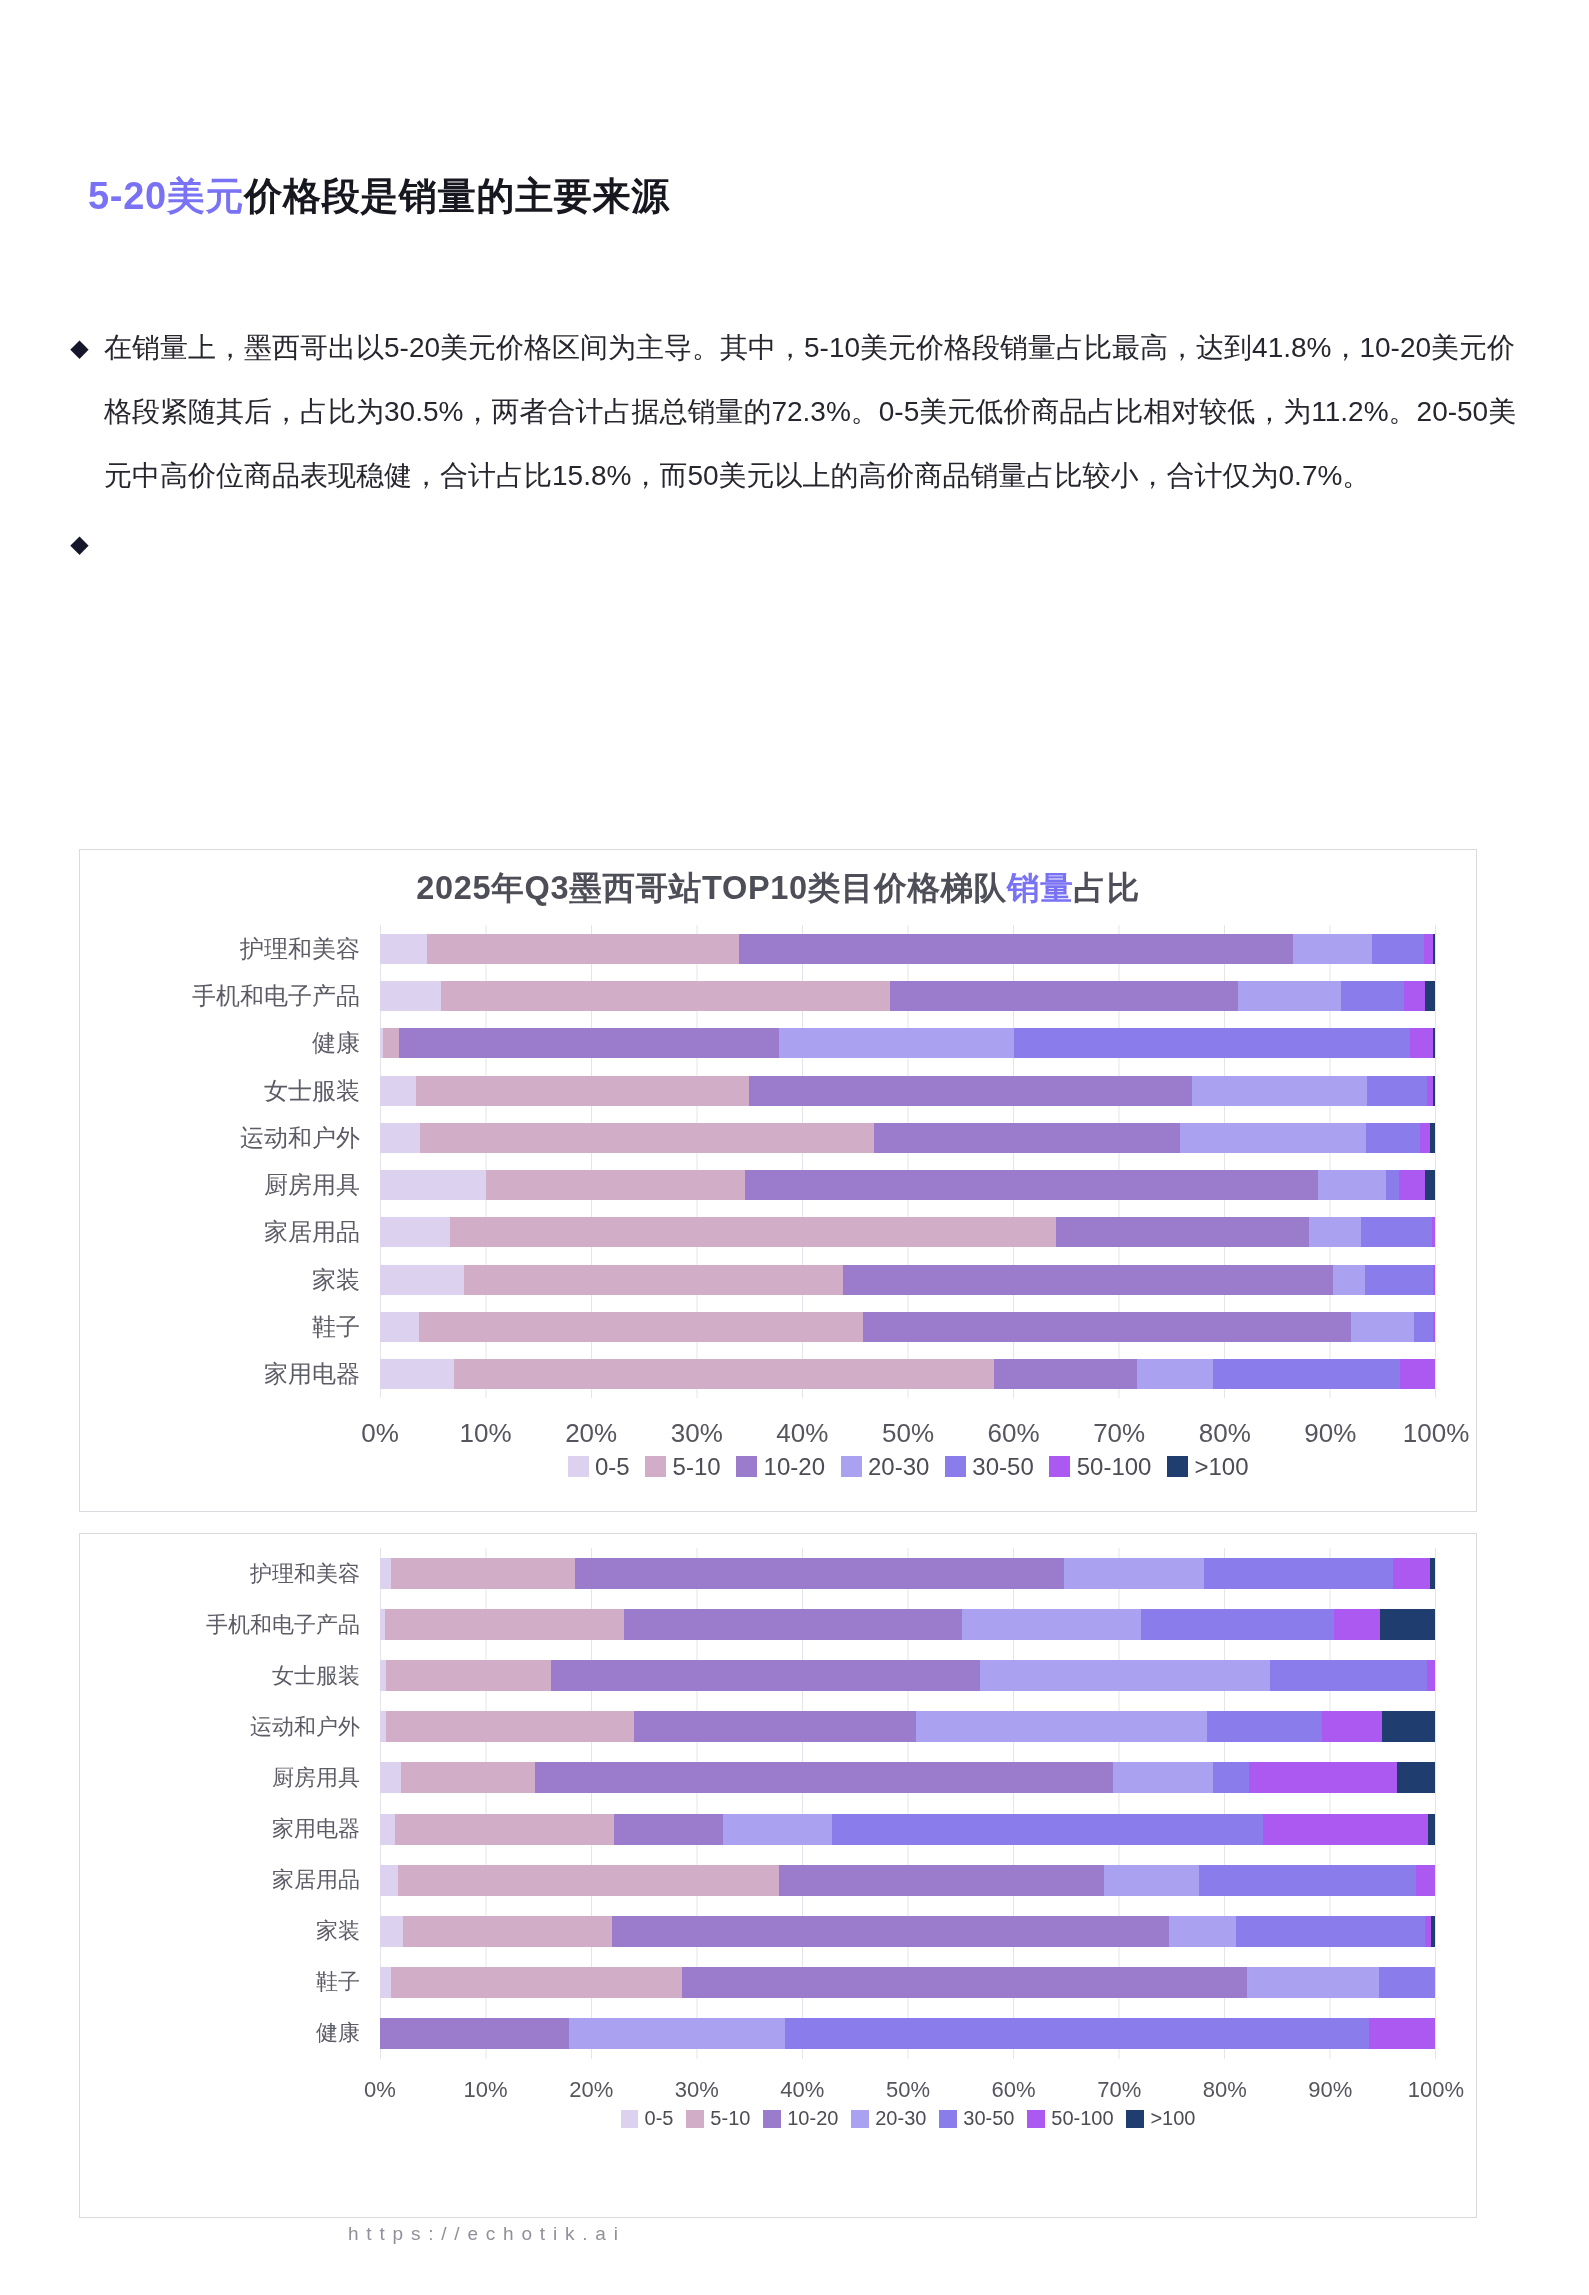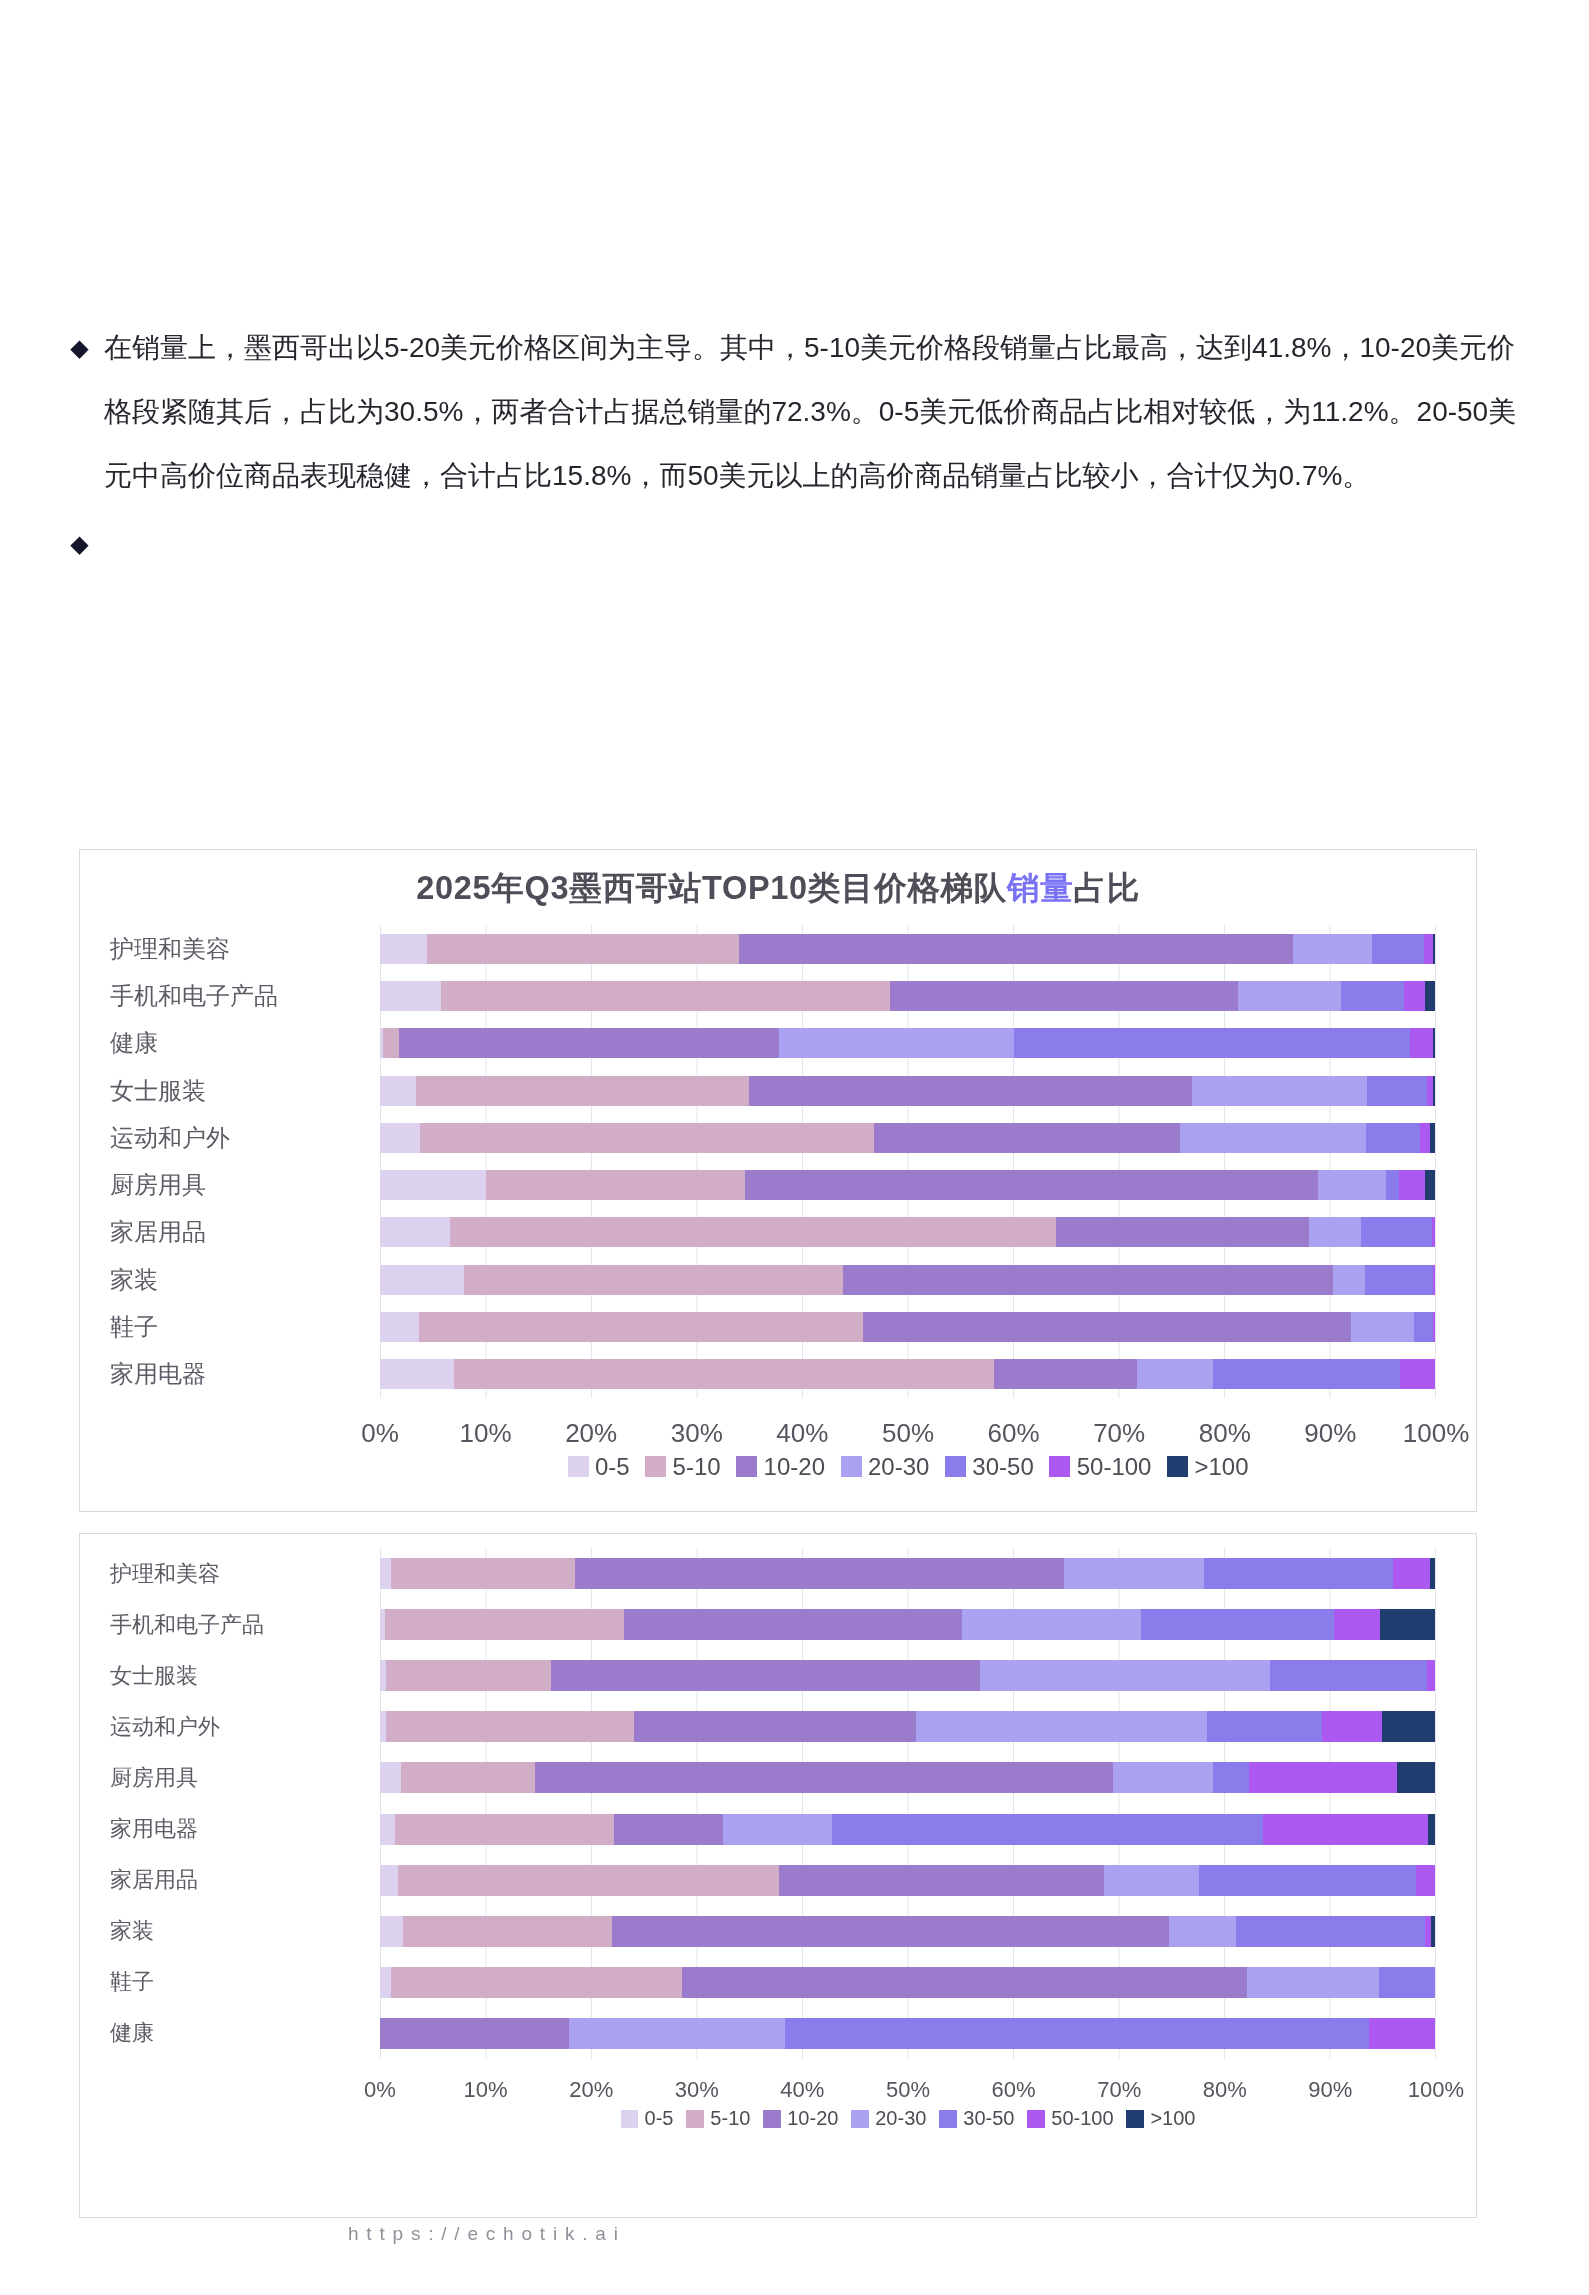--- a/index.html
+++ b/index.html
@@ -19,21 +19,21 @@
   
   .card { position:absolute; left:79px; width:1398px; background:#ffffff; border:1.4px solid #dadade; box-sizing:border-box; }
   #card-sales { top:849px; height:663px; }
   #card-gmv  { top:1533px; height:685px; }
   .chart-title { text-align:center; font-size:32.5px; font-weight:700; color:#4e4e58; margin:17px 0 0 0; letter-spacing:0.7px; }
   .chart-wrap { padding:0 40px 0 30px; }
   .chart-body { display:flex; margin-top:14px; }
   .chart-0 .chart-body { height:473px; }
   .chart-1 .chart-body { height:511px; }
   .cat-labels { width:250px; padding-right:20px; display:flex; flex-direction:column; justify-content:space-around; flex:none; }
-  .cat-label { color:#5c5c66; white-space:nowrap; }
+  .cat-label { text-align:right; color:#5c5c66; white-space:nowrap; }
   .chart-0 .cat-label { font-size:24px; }
   .chart-1 .cat-label { font-size:22px; }
   .plot-area {
     flex:1; display:flex; flex-direction:column; justify-content:space-around;
     background-image:linear-gradient(to right,#e4e4ea 1.4px,transparent 1.4px);
     background-size:10% 100%; border-right:1.4px solid #e4e4ea;
   }
   .bar { display:flex; width:100%; }
   .chart-0 .bar { height:30px; }
   .chart-1 .bar { height:31px; }
@@ -57,20 +57,21 @@
   .chart-1 .swatch { width:17.7px; height:17.7px; }
   
   .footer { position:absolute; left:348px; top:2223px; font-size:19px; letter-spacing:7.8px; color:#90909a; }
 </style>
 </head>
 <body>
 
 <div class="page">
 
   <div class="header">
+    <div class="title-line"><span class="accent">5-20美元</span><span>价格段是销量的主要来源</span></div>
   </div>
 
   <div class="bullets">
     <div class="bullet">
       <span class="diamond">◆</span>
       <span>在销量上，墨西哥出以5-20美元价格区间为主导。其中，5-10美元价格段销量占比最高，达到41.8%，10-20美元价格段紧随其后，占比为30.5%，两者合计占据总销量的72.3%。0-5美元低价商品占比相对较低，为11.2%。20-50美元中高价位商品表现稳健，合计占比15.8%，而50美元以上的高价商品销量占比较小，合计仅为0.7%。</span>
     </div>
     <div class="bullet">
       <span class="diamond">◆</span>
     </div>

